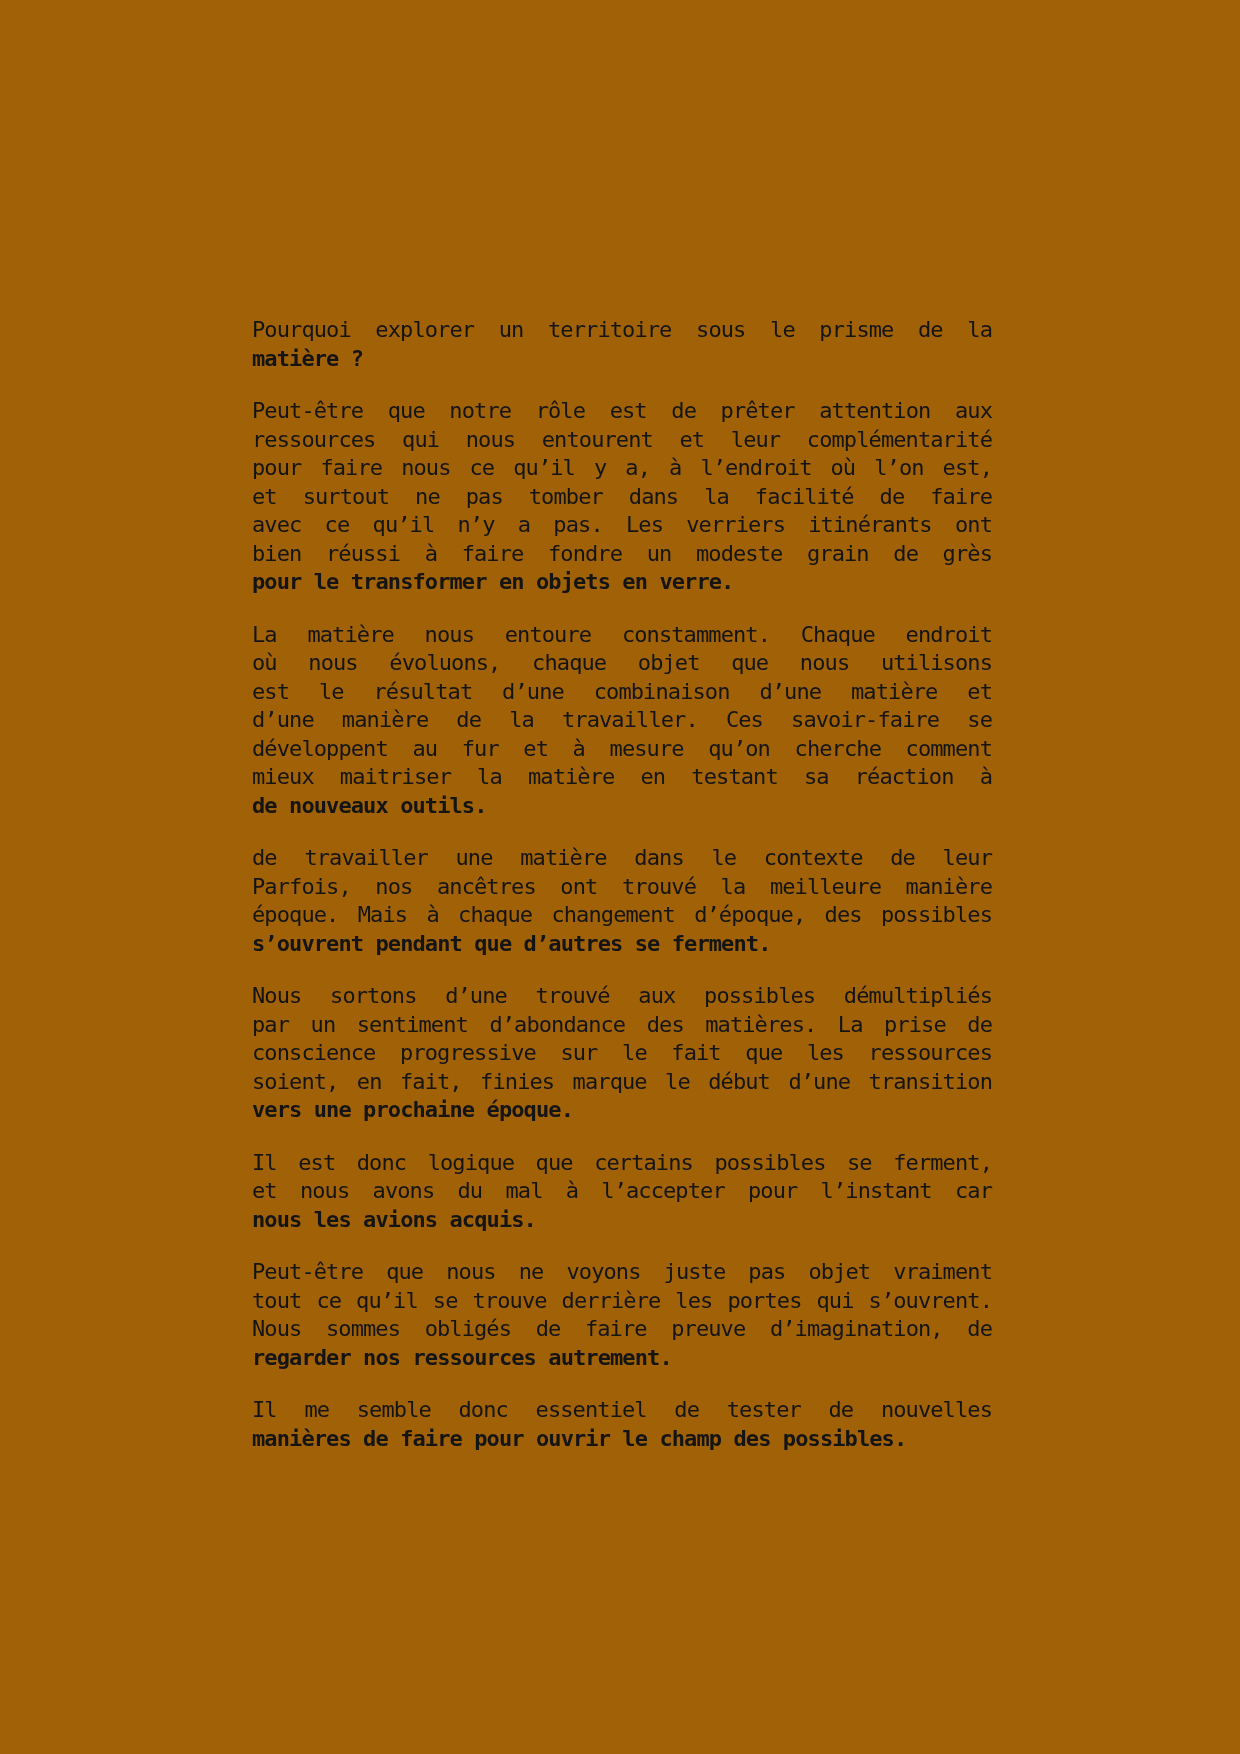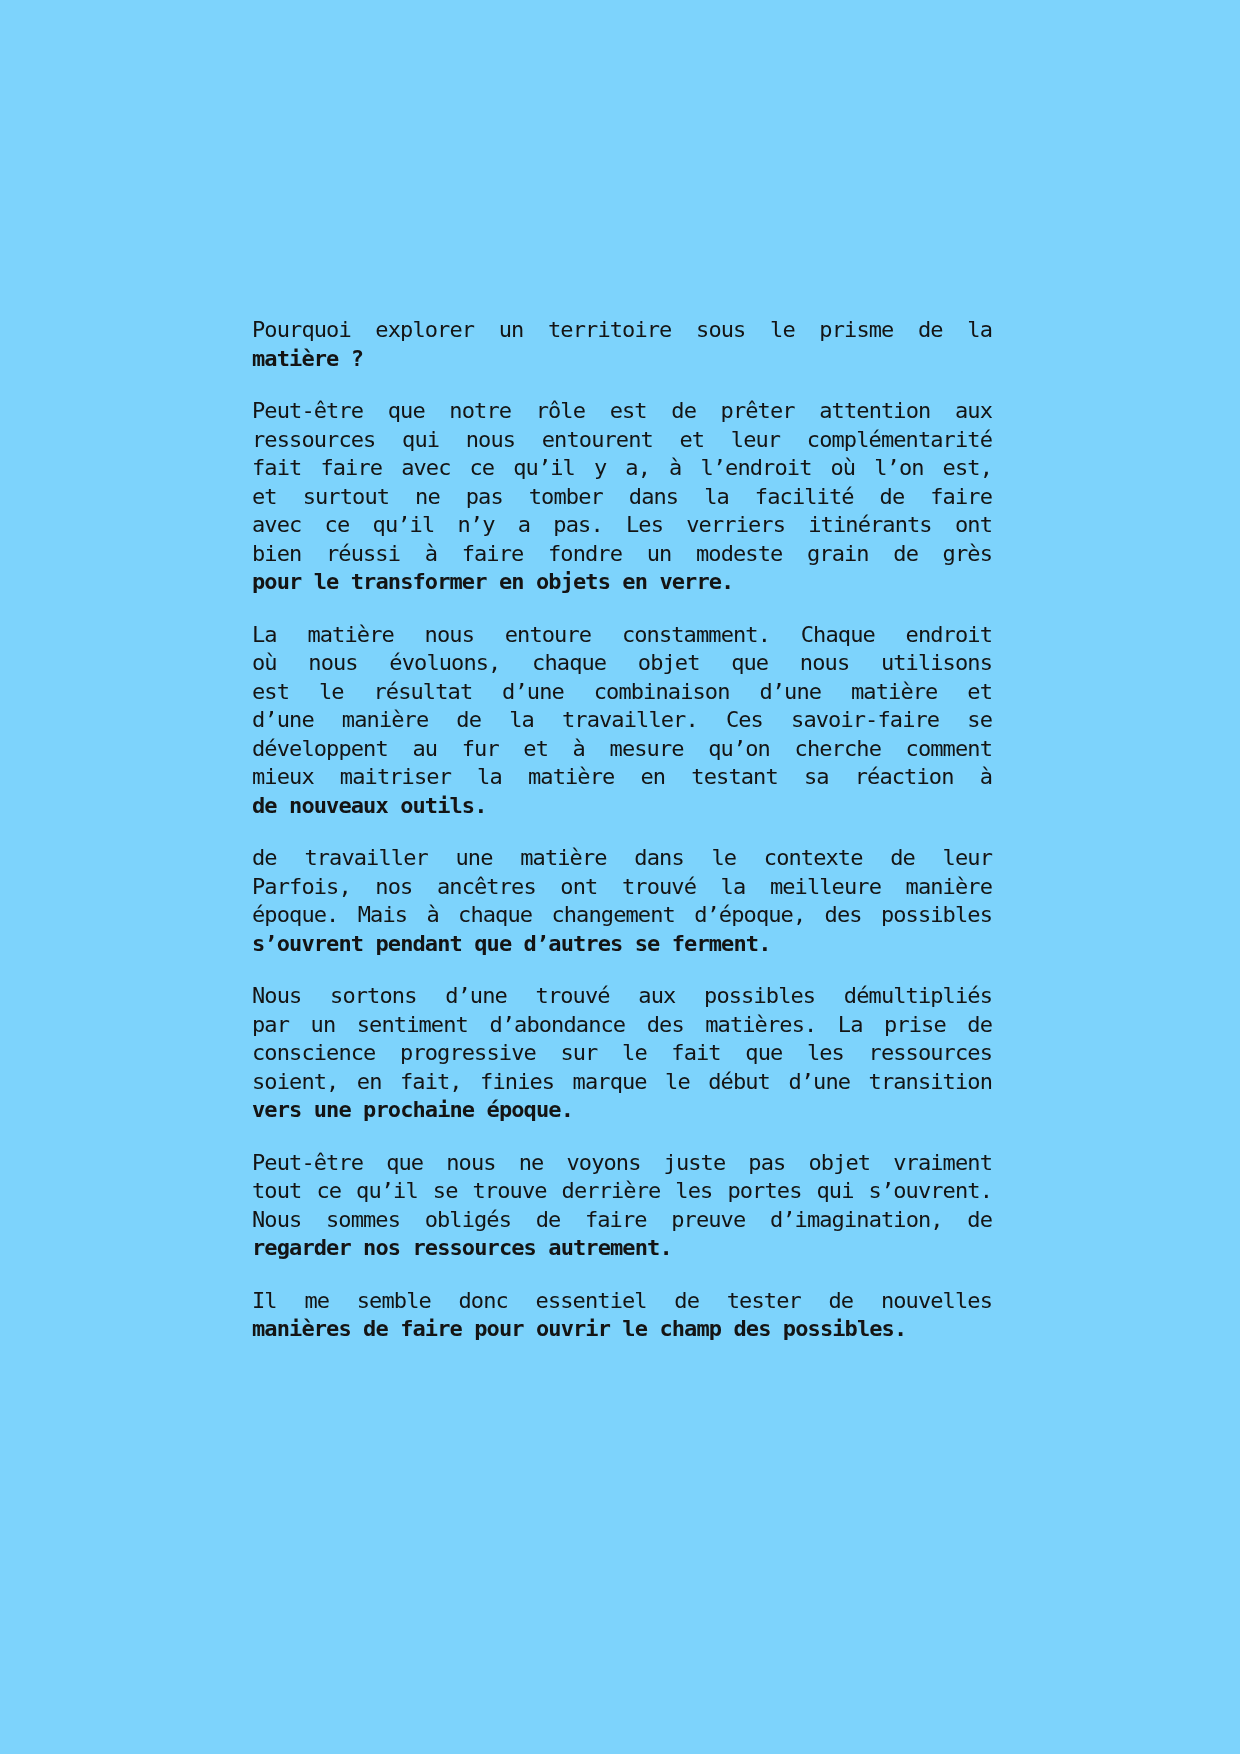--- a/index.html
+++ b/index.html
@@ -5,21 +5,21 @@
 <style>
   html, body {
     margin: 0;
     padding: 0;
     background: #ffffff;
   }
   .page {
     position: relative;
     width: 1240px;
     height: 1754px;
-    background: #7dd3fc;
+    background: #a16207;
     overflow: hidden;
   }
   .text-block {
     position: absolute;
     left: 252px;
     top: 316px;
     width: 740px;
     font-family: "DejaVu Sans Mono", "Liberation Mono", monospace;
     font-size: 22px;
     line-height: 28.5px;
@@ -47,21 +47,21 @@
 
 <div class="page">
   <main class="text-block">
       <div class="paragraph">
         <div class="line">Pourquoi explorer un territoire sous le prisme de la</div>
         <div class="line last">matière ?</div>
       </div>
       <div class="paragraph">
         <div class="line">Peut-être que notre rôle est de prêter attention aux</div>
         <div class="line">ressources qui nous entourent et leur complémentarité</div>
-        <div class="line">fait faire avec ce qu’il y a, à l’endroit où l’on est,</div>
+        <div class="line">pour faire nous ce qu’il y a, à l’endroit où l’on est,</div>
         <div class="line">et surtout ne pas tomber dans la facilité de faire</div>
         <div class="line">avec ce qu’il n’y a pas. Les verriers itinérants ont</div>
         <div class="line">bien réussi à faire fondre un modeste grain de grès</div>
         <div class="line last">pour le transformer en objets en verre.</div>
       </div>
       <div class="paragraph">
         <div class="line">La matière nous entoure constamment. Chaque endroit</div>
         <div class="line">où nous évoluons, chaque objet que nous utilisons</div>
         <div class="line">est le résultat d’une combinaison d’une matière et</div>
         <div class="line">d’une manière de la travailler. Ces savoir-faire se</div>
@@ -76,20 +76,25 @@
         <div class="line last">s’ouvrent pendant que d’autres se ferment.</div>
       </div>
       <div class="paragraph">
         <div class="line">Nous sortons d’une trouvé aux possibles démultipliés</div>
         <div class="line">par un sentiment d’abondance des matières. La prise de</div>
         <div class="line">conscience progressive sur le fait que les ressources</div>
         <div class="line">soient, en fait, finies marque le début d’une transition</div>
         <div class="line last">vers une prochaine époque.</div>
       </div>
       <div class="paragraph">
+        <div class="line">Il est donc logique que certains possibles se ferment,</div>
+        <div class="line">et nous avons du mal à l’accepter pour l’instant car</div>
+        <div class="line last">nous les avions acquis.</div>
+      </div>
+      <div class="paragraph">
         <div class="line">Peut-être que nous ne voyons juste pas objet vraiment</div>
         <div class="line">tout ce qu’il se trouve derrière les portes qui s’ouvrent.</div>
         <div class="line">Nous sommes obligés de faire preuve d’imagination, de</div>
         <div class="line last">regarder nos ressources autrement.</div>
       </div>
       <div class="paragraph">
         <div class="line">Il me semble donc essentiel de tester de nouvelles</div>
         <div class="line last">manières de faire pour ouvrir le champ des possibles.</div>
       </div>
     </main>

